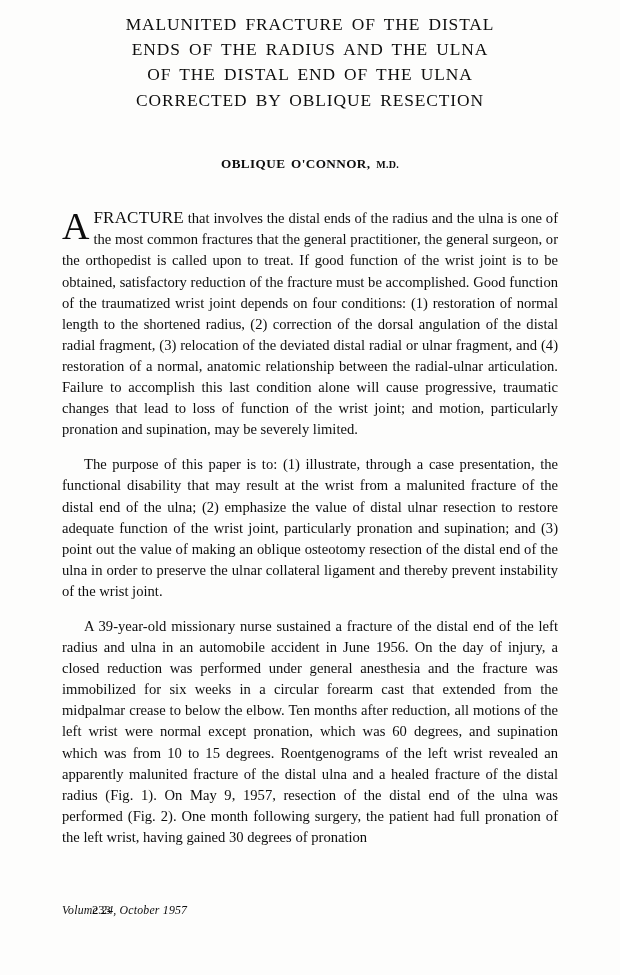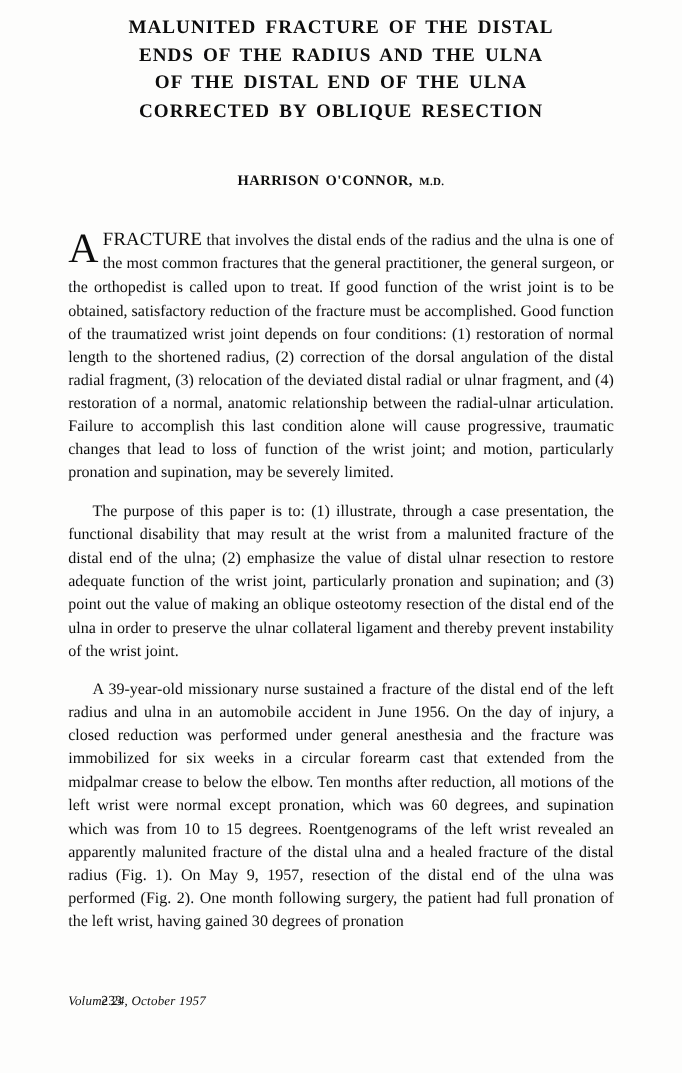--- a/index.html
+++ b/index.html
@@ -23,21 +23,21 @@
   .content {
     position: absolute;
     left: 62px;
     top: 0;
     width: 496px;
   }
 
   
   .title {
     text-align: center;
-    font-weight: bold;
+    font-weight: normal;
     font-size: 17.4px;
     letter-spacing: 0.9px;
     line-height: 25.4px;
     word-spacing: 3px;
   }
   .title .tline { display: block; white-space: nowrap; }
 
   
   .byline {
     margin-top: 43px;
@@ -132,21 +132,21 @@
 
     <h1 class="title">
       <span class="tline">MALUNITED FRACTURE OF THE DISTAL</span>
       <span class="tline">ENDS OF THE RADIUS AND THE ULNA</span>
       <span class="tline">OF THE DISTAL END OF THE ULNA</span>
       <span class="tline">CORRECTED BY OBLIQUE RESECTION</span>
     </h1>
 
     <div class="byline">
       <div class="author">
-        <span>HARRISON O'CONNOR,</span>
+        <span>OBLIQUE O'CONNOR,</span>
         <span class="degree">M.D.</span>
       </div>
     </div>
 
     <p class="para p-opening">
       <span class="dropcap">A</span><span class="smallcaps">FRACTURE</span><span> that involves the distal ends of the radius and the ulna is one of the most common fractures that the general practitioner, the general surgeon, or the orthopedist is called upon to treat. If good function of the wrist joint is to be obtained, satisfactory reduction of the fracture must be accomplished. Good function of the traumatized wrist joint depends on four conditions: (1) restoration of normal length to the shortened radius, (2) correction of the dorsal angulation of the distal radial fragment, (3) relocation of the deviated distal radial or ulnar fragment, and (4) restoration of a normal, anatomic relationship between the radial-ulnar articulation. Failure to accomplish this last condition alone will cause progressive, traumatic changes that lead to loss of function of the wrist joint; and motion, particularly pronation and supination, may be severely limited.</span>
     </p>
 
     <p class="para p-purpose indent">The purpose of this paper is to: (1) illustrate, through a case presentation, the functional disability that may result at the wrist from a malunited fracture of the distal end of the ulna; (2) emphasize the value of distal ulnar resection to restore adequate function of the wrist joint, particularly pronation and supination; and (3) point out the value of making an oblique osteotomy resection of the distal end of the ulna in order to preserve the ulnar collateral ligament and thereby prevent instability of the wrist joint.</p>
 

